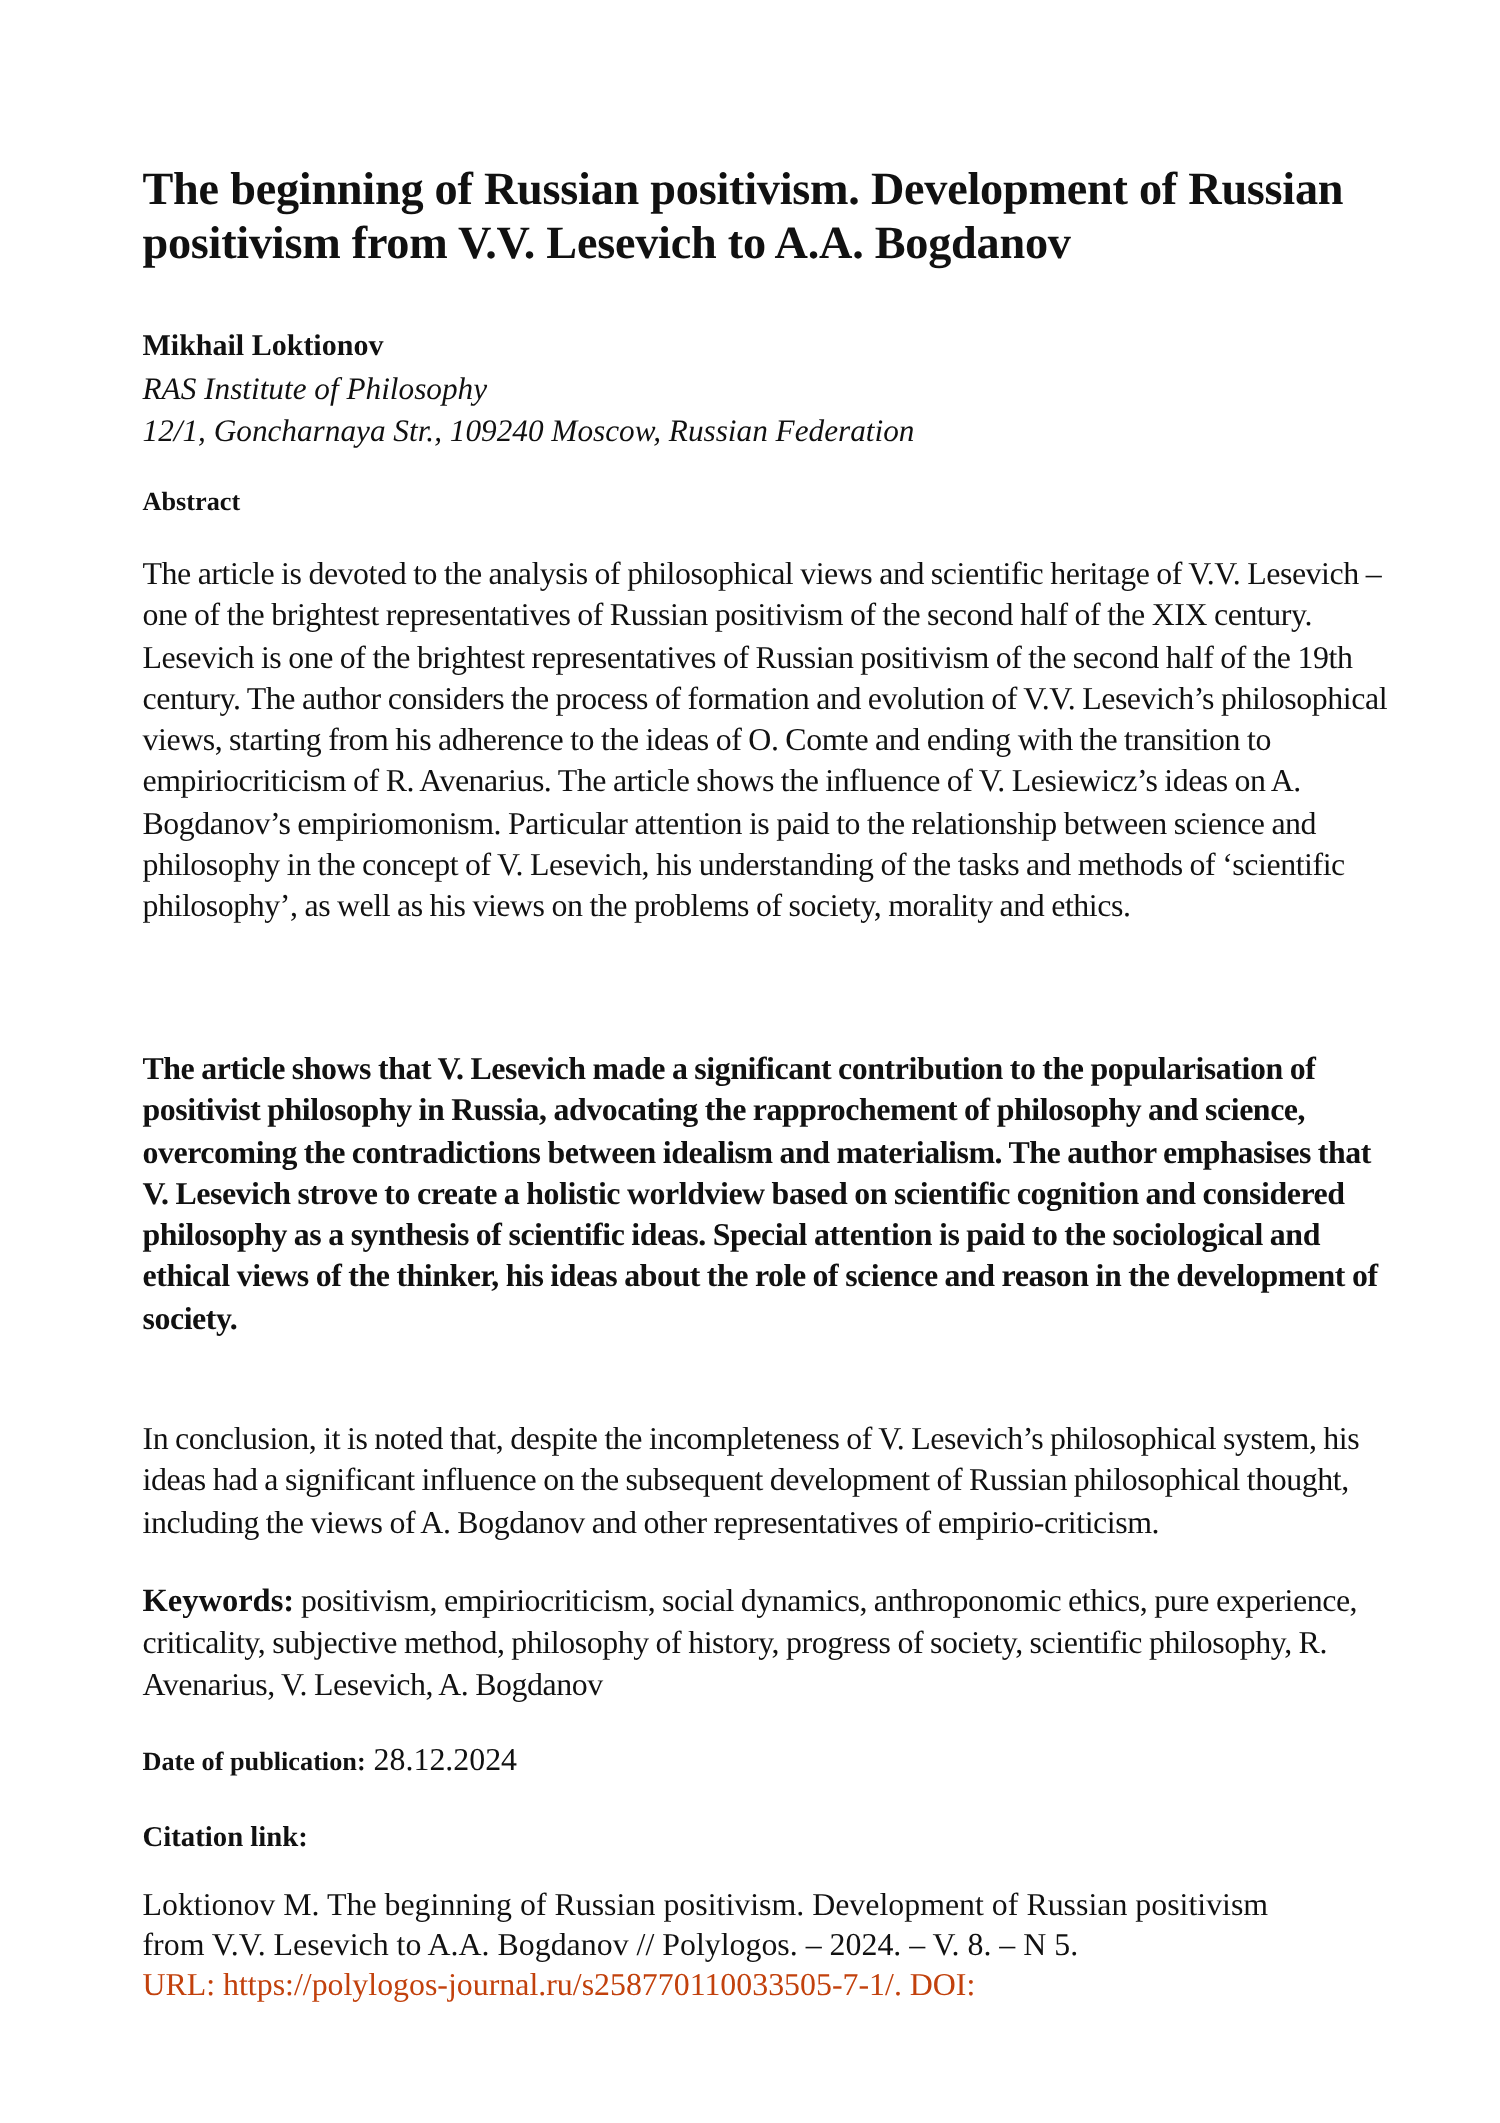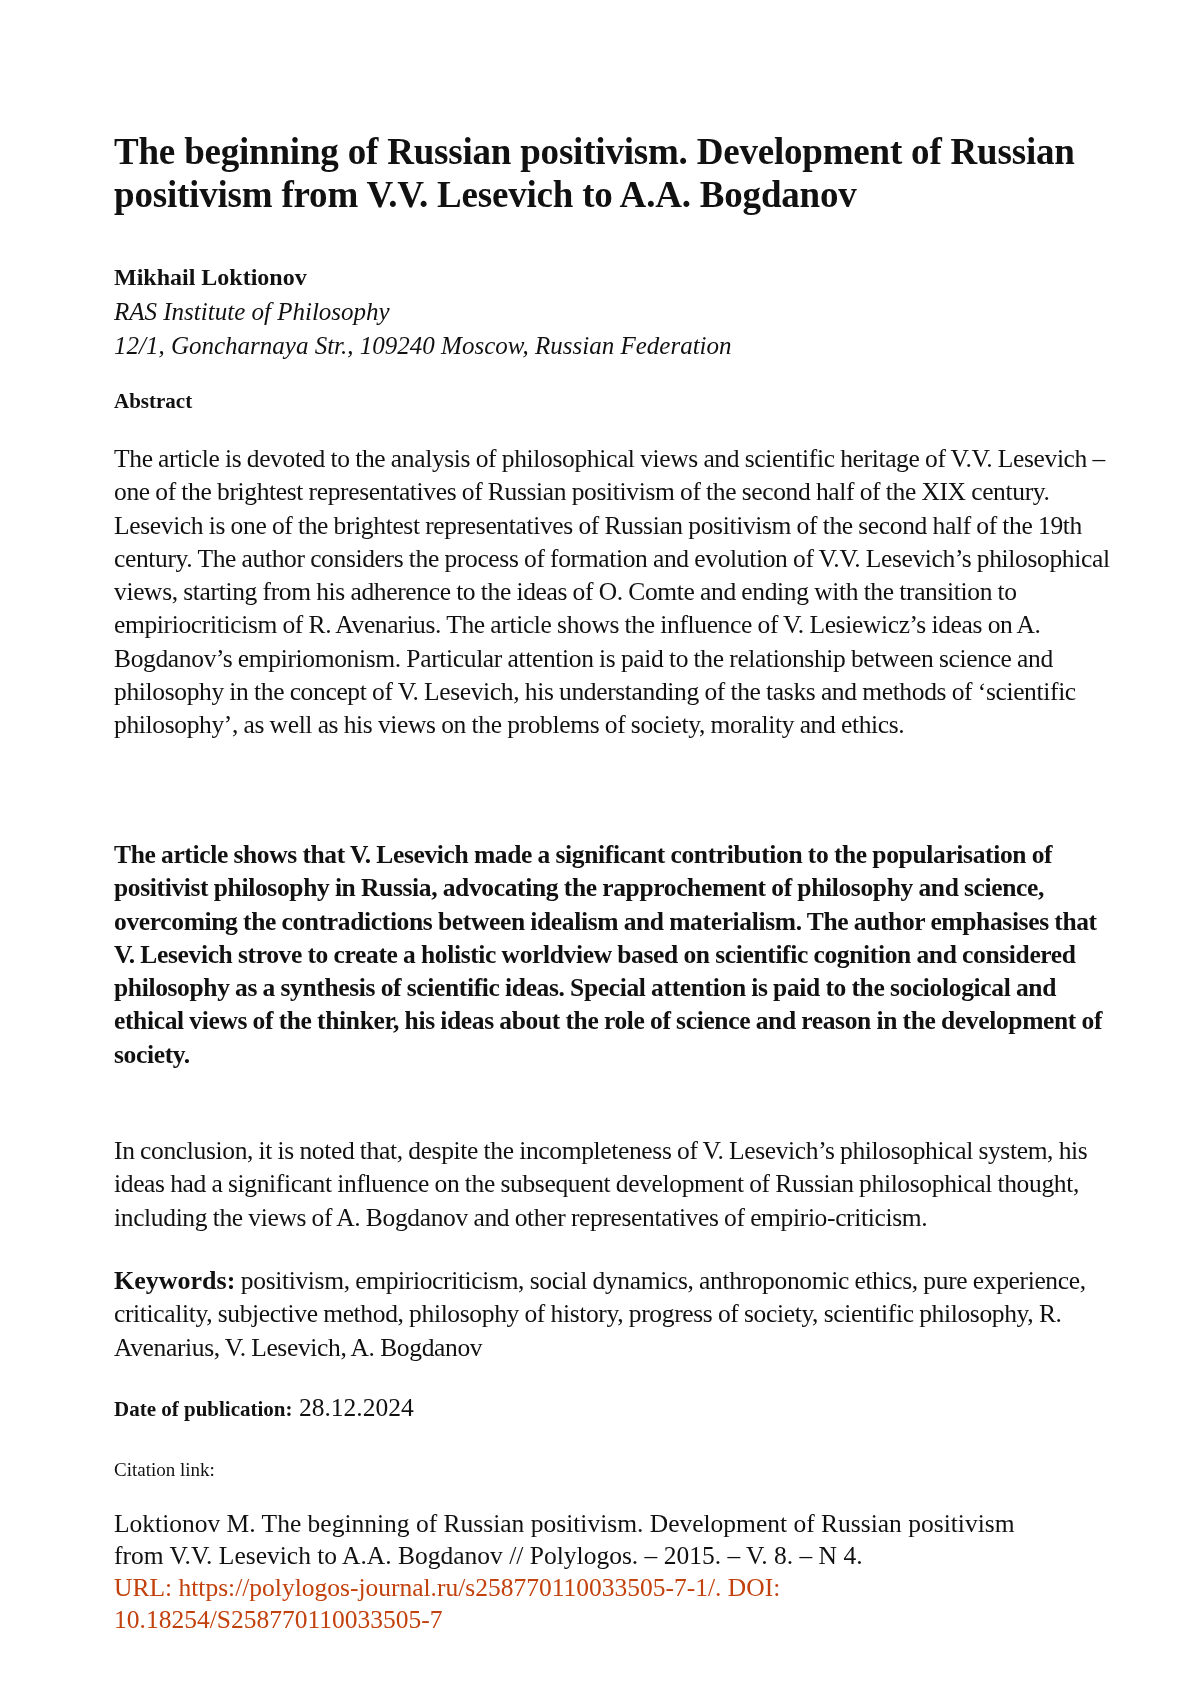--- a/index.html
+++ b/index.html
@@ -38,21 +38,21 @@
   .p3 { top: 1102px; margin-top: 32px; }
   .kw { top: 1264px; }
   .kw-label { font-weight: bold; font-size: 26px; letter-spacing: 0; }
   .meta {
     position: absolute; left: 0; font-size: 25.5px; line-height: 32px; margin: 0;
   }
   .date { top: 1392px; }
   .date-label { font-weight: bold; font-size: 21px; }
   .cit-label {
     position: absolute; top: 1456px; left: 0;
-    font-weight: normal; font-size: 19px; line-height: 28px; margin: 0;
+    font-weight: bold; font-size: 23px; line-height: 28px; margin: 0;
   }
   .citation { top: 1508px; }
   .citation .line { display: block; white-space: nowrap; }
   .link { color: #c2410c; text-decoration: none; }
 </style>
 </head>
 <body>
 
 <div class="page">
 
@@ -69,18 +69,17 @@
   <p class="para p3">In conclusion, it is noted that, despite the incompleteness of V. Lesevich’s philosophical system, his ideas had a significant influence on the subsequent development of Russian philosophical thought, including the views of A. Bogdanov and other representatives of empirio-criticism.</p>
 
   <p class="para kw"><span class="kw-label">Keywords:</span> <span>positivism, empiriocriticism, social dynamics, anthroponomic ethics, pure experience, criticality, subjective method, philosophy of history, progress of society, scientific philosophy, R. Avenarius, V. Lesevich, A. Bogdanov</span></p>
 
   <p class="meta date"><span class="date-label">Date of publication:</span> <span>28.12.2024</span></p>
 
   <p class="cit-label">Citation link:</p>
 
   <p class="meta citation">
     <span class="line">Loktionov M. The beginning of Russian positivism. Development of Russian positivism</span>
-    <span class="line">from V.V. Lesevich to A.A. Bogdanov // Polylogos. – 2015. – V. 8. – N 4.</span>
+    <span class="line">from V.V. Lesevich to A.A. Bogdanov // Polylogos. – 2024. – V. 8. – N 5.</span>
     <span class="line link">URL: https://polylogos-journal.ru/s258770110033505-7-1/. DOI:</span>
-    <span class="line link">10.18254/S258770110033505-7</span>
   </p>
 
 </div>
 
 </body></html>

